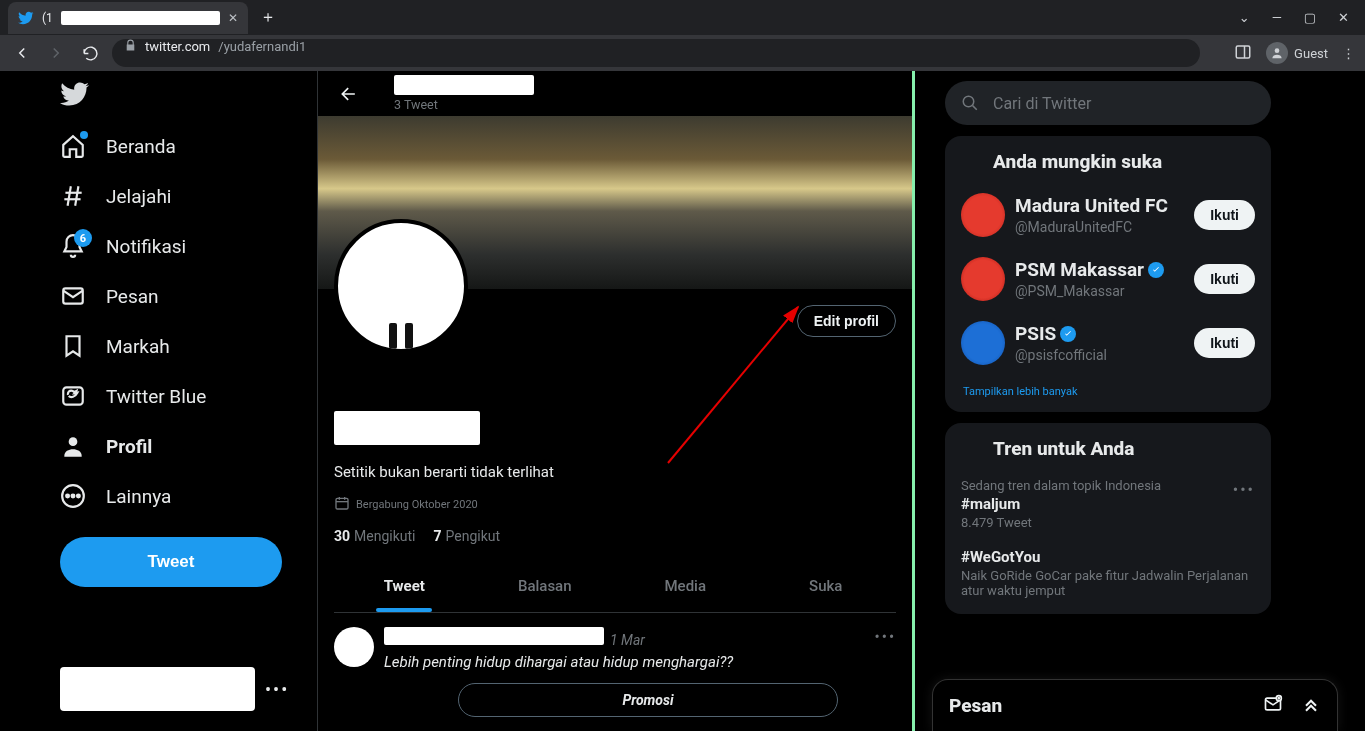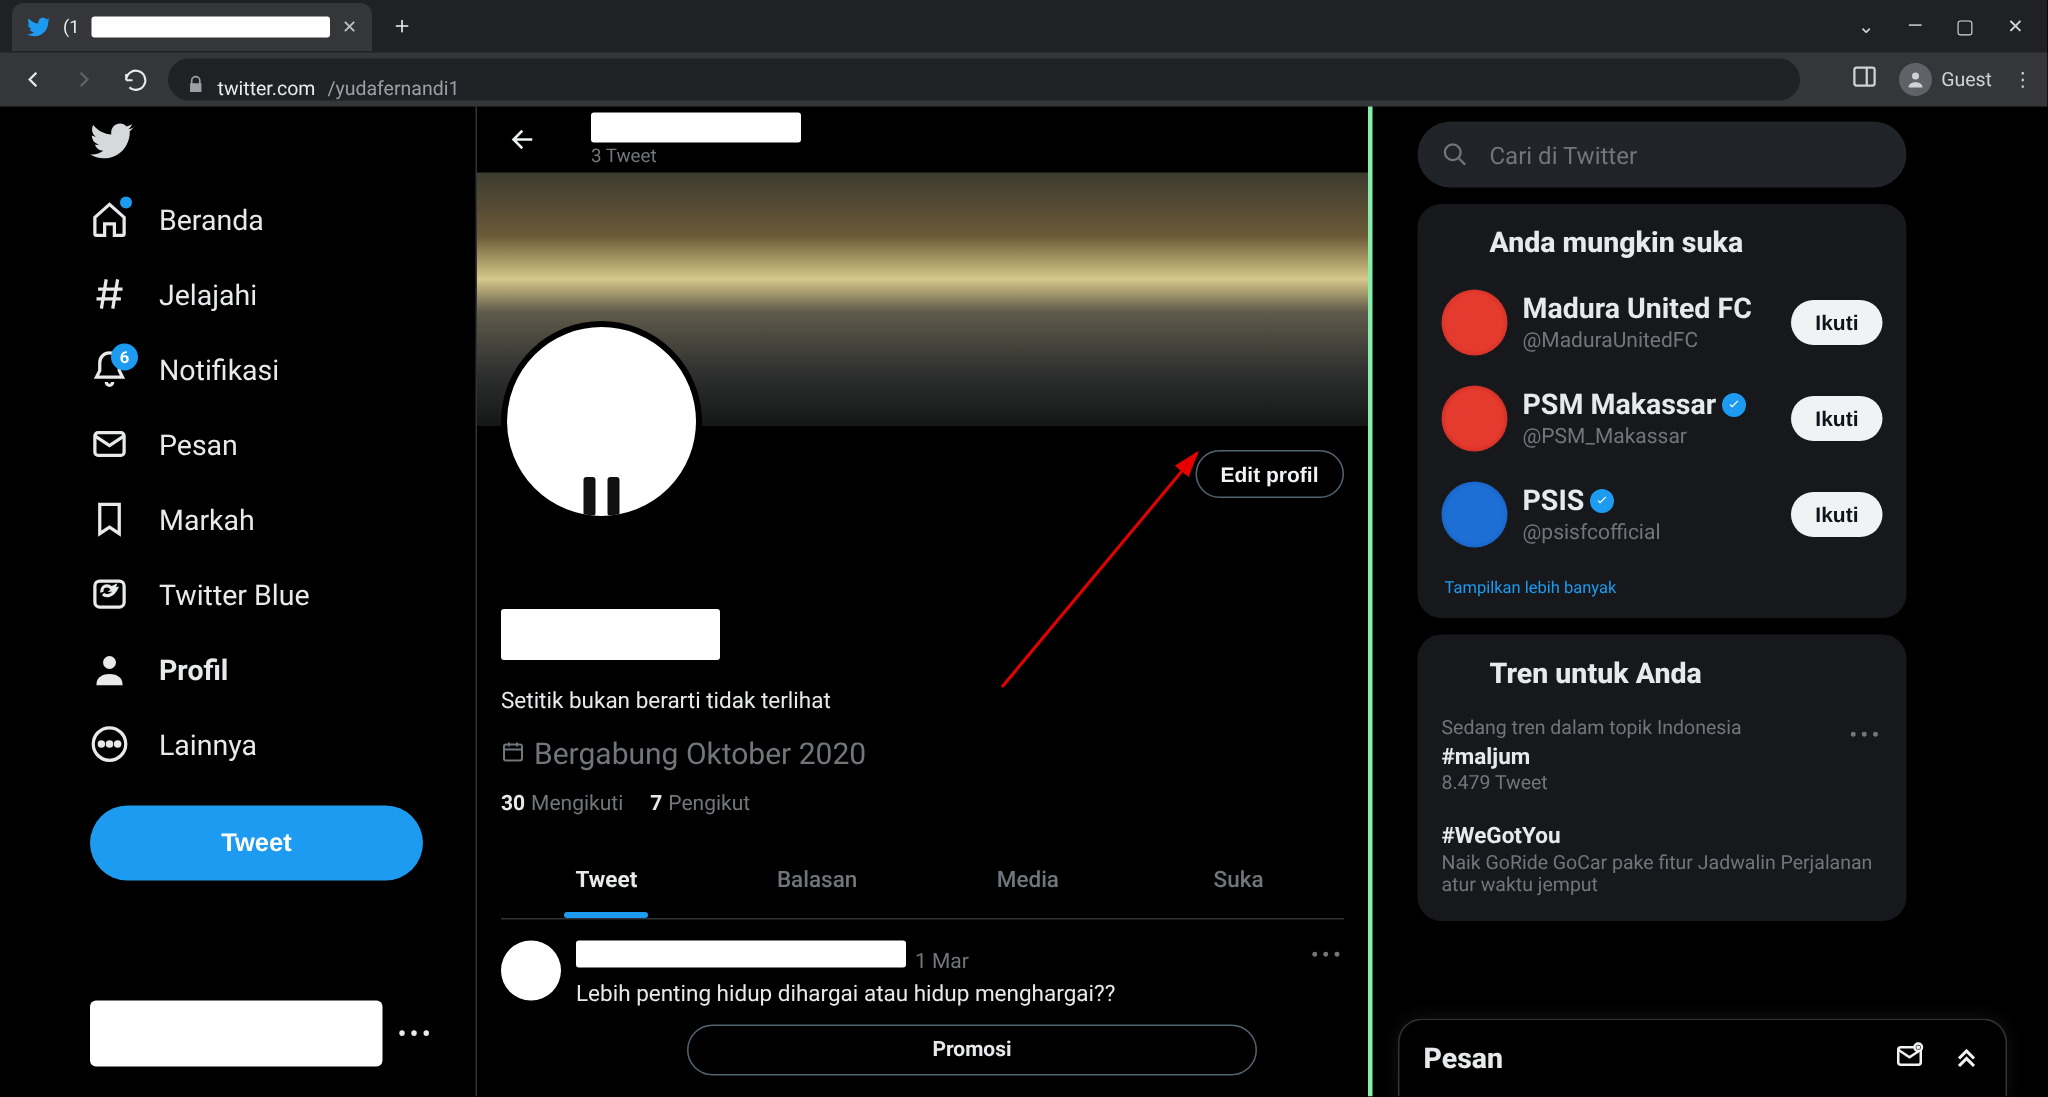--- a/index.html
+++ b/index.html
@@ -46,21 +46,21 @@
   .win-ctrl { margin-left:auto; display:flex; gap:22px; padding-right:16px; color:#cfd2d6;}
   .win-ctrl span{font-size:13px;}
   .addr-row {
     height: 36px; display:flex; align-items:center; gap:10px; padding:0 10px;
     background:#35363a;
   }
   .nav-icn { width:24px;height:24px;display:flex;align-items:center;justify-content:center;color:#9aa0a6; }
   .addr-bar {
     flex: 0 0 1088px;
     height: 28px; background:#202124; border-radius:14px;
-    display:flex; align-items:flex-end; padding:0 12px; gap:8px;
+    display:flex; align-items:flex-start; padding:0 12px; gap:8px;
     color:#9aa0a6; font-size:13px;
   }
   .addr-bar .host { color:#e8eaed; }
   .right-icns{margin-left:auto;display:flex;align-items:center;gap:14px;color:#cfd2d6;font-size:13px;}
   .guest {display:flex;align-items:center;gap:6px;}
   .guest-avatar{width:22px;height:22px;border-radius:50%;background:#5f6368;display:flex;align-items:center;justify-content:center;}
 
   
   .app {
     display:flex;
@@ -132,29 +132,29 @@
   .avatar-big .legs span{width:8px;height:26px;background:#111;border-radius:2px;}
   .editp{
     float:right; margin-top:4px;
     border:1px solid #536471;border-radius:9999px;
     background:transparent;color:#eff3f4;
     font-weight:700;font-size:14px;padding:7px 16px;cursor:pointer;
   }
   .pnames{ margin-top:74px; }
   .pname{width:146px;height:34px;background:#fff;border-radius:2px;}
   .bio{margin-top:18px;font-size:15px;}
-  .join{margin-top:14px;color:#71767b;font-size:20px;display:flex;align-items:center;gap:6px;}
+  .join{margin-top:14px;color:#71767b;font-size:11px;display:flex;align-items:center;gap:6px;}
   .stats{margin-top:14px;display:flex;gap:18px;font-size:14px;}
   .stats b{color:#e7e9ea;font-weight:700;}
   .stats span{color:#71767b;margin-left:4px;}
   .tabs{margin-top:16px;display:flex;height:53px;border-bottom:1px solid #2f3336;}
   .tabx{flex:1;display:flex;align-items:center;justify-content:center;color:#71767b;font-size:15px;font-weight:500;position:relative;cursor:pointer;}
   .tabx.active{color:#e7e9ea;font-weight:700;}
   .tabx.active::after{content:"";position:absolute;bottom:0;width:56px;height:4px;border-radius:2px;background:#1d9bf0;}
-  .feed{padding:10px 0;}
+  .feed{padding:10px 0;font-style:italic;}
   .tweet{display:flex;gap:10px;padding:4px 16px;position:relative;}
   .tw-av{width:40px;height:40px;border-radius:50%;background:#fff;}
   .tw-redact{width:220px;height:18px;background:#fff;border-radius:2px;display:inline-block;}
   .tw-time{color:#71767b;font-size:14px;margin-left:6px;}
   .tw-body{font-size:15px;margin-top:4px;}
   .tw-more{position:absolute;right:16px;top:4px;color:#71767b;letter-spacing:2px;}
   .promo{
     margin:12px 58px 0 74px; height:34px;border:1px solid #536471;border-radius:9999px;
     display:flex;align-items:center;justify-content:center;font-weight:700;font-size:14px;cursor:pointer;
   }

